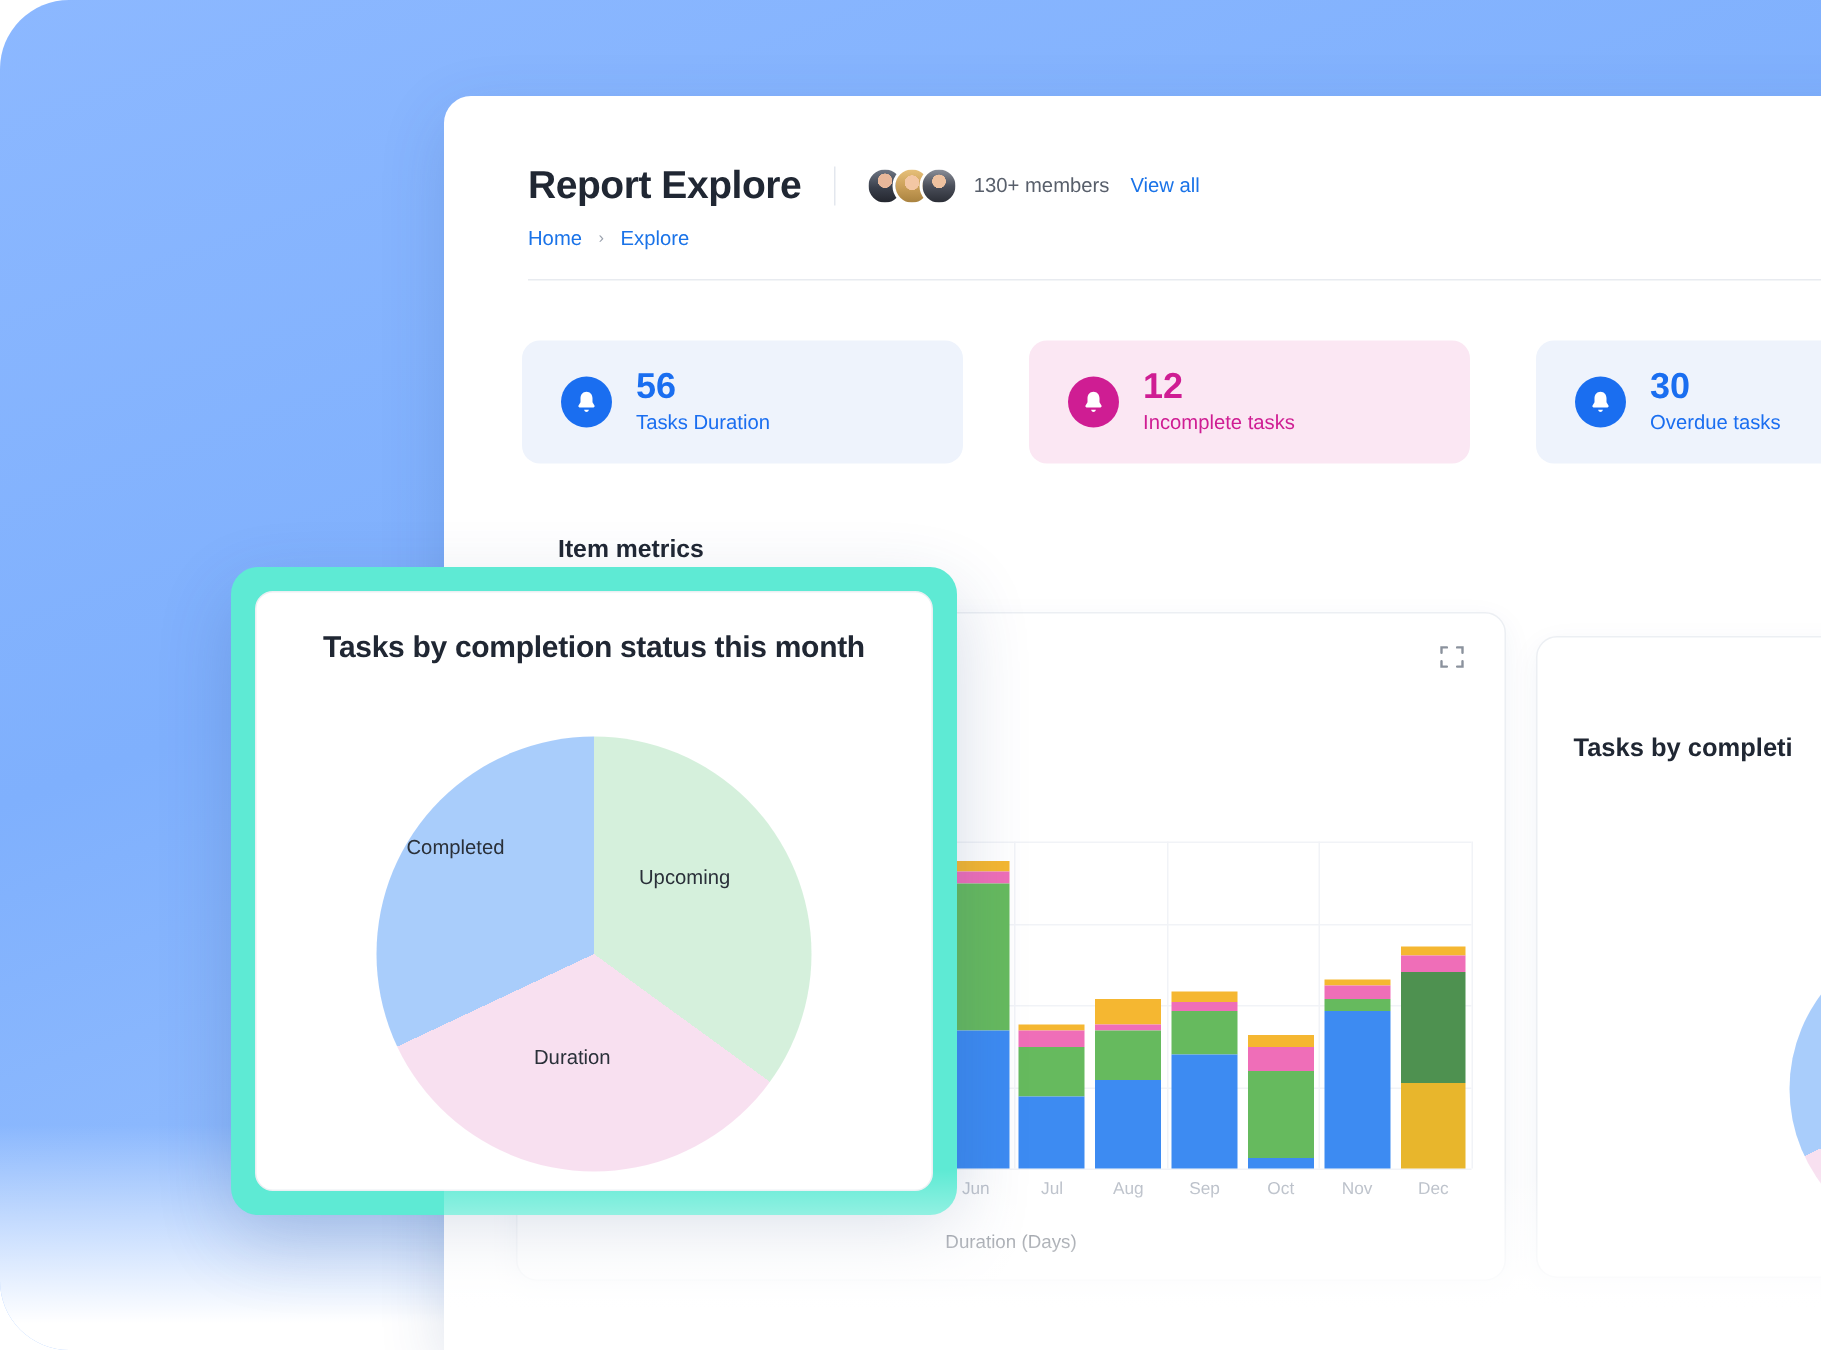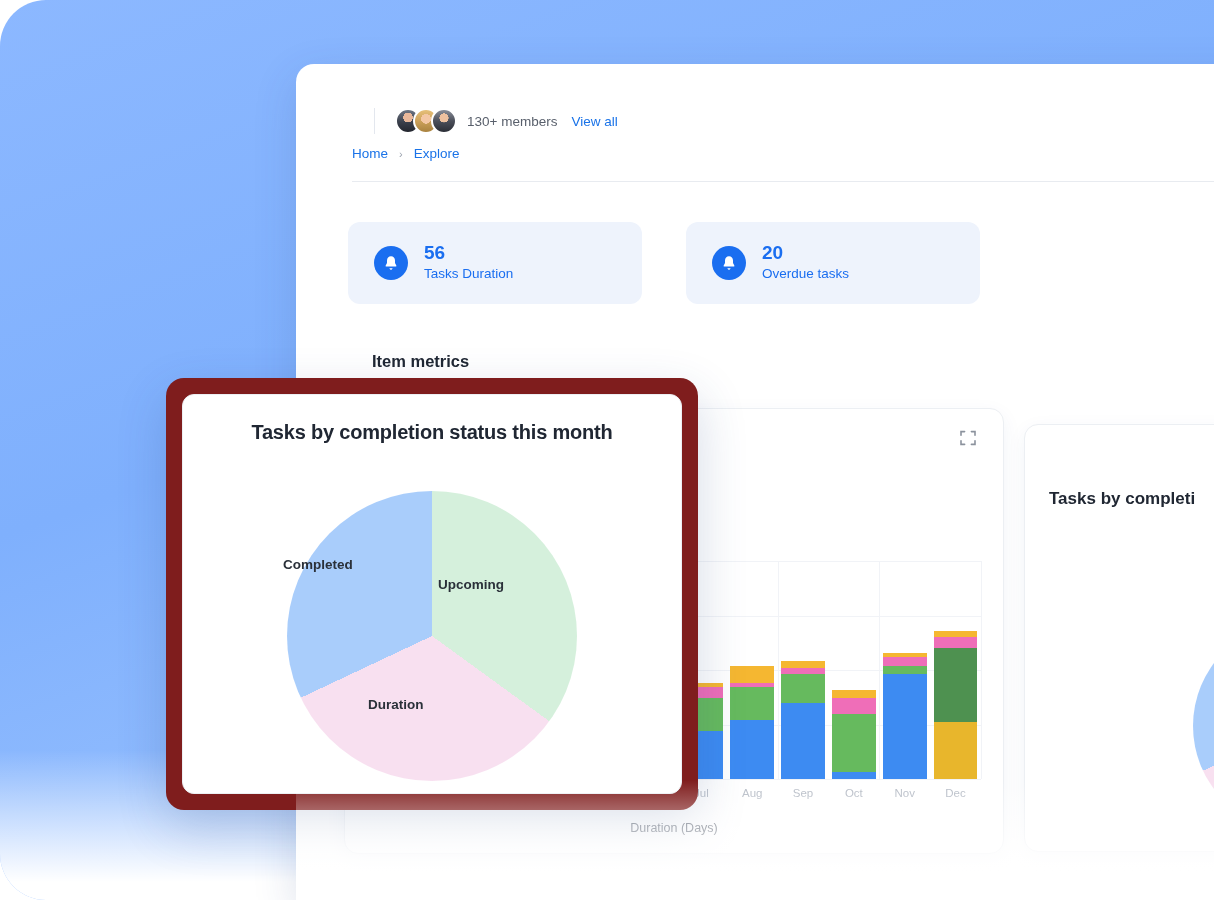--- a/index.html
+++ b/index.html
@@ -81,21 +81,21 @@
     flex: 0 0 auto;
   }
   .stat-blue { background: #eef3fc; }
   .stat-pink { background: #fbe7f3; }
   .bell-wrap {
     width: 34px; height: 34px; border-radius: 50%;
     display: flex; align-items: center; justify-content: center; flex: 0 0 auto;
   }
   .bell-blue { background: #1a6ef0; }
   .bell-pink { background: #cf1d93; }
-  .stat-num { font-size: 19px; font-weight: 700; line-height: 1.15; }
+  .stat-num { font-size: 24px; font-weight: 700; line-height: 1.15; }
   .stat-label { font-size: 13.5px; line-height: 1.5; }
   .txt-blue { color: #1a6ef0; }
   .txt-pink { color: #cf1d93; }
 
   
   .section-title {
     padding: 48px 0 0 76px; font-size: 16.5px; font-weight: 700; color: #202733;
   }
 
   
@@ -155,52 +155,53 @@
     padding: 64px 0 0 24px; font-size: 17px; font-weight: 700; color: #202733;
     white-space: nowrap;
   }
   #right-pie {
     position: absolute; left: 168px; top: 196px; width: 210px; height: 210px;
     border-radius: 50%;
   }
 
   
   #pie-card {
-    position: absolute; left: 166px; top: 378px; width: 532px; height: 432px;
-    background: #7f1d1d; border-radius: 18px;
+    position: absolute; left: 154px; top: 378px; width: 484px; height: 432px;
+    background: #5eead4; border-radius: 18px;
     box-shadow: 0 18px 50px rgba(40,70,130,0.20);
     padding: 16px;
   }
   #pie-inner {
     width: 100%; height: 100%; border: 1px solid #eceff3; border-radius: 12px;
     position: relative; background: #fff;
   }
   .pie-title {
     padding: 26px 0 0 0; text-align: center;
     font-size: 20px; font-weight: 700; color: #202733; letter-spacing: -0.2px;
   }
   #pie {
     position: absolute; left: 50%; top: 96px; transform: translateX(-50%);
     width: 290px; height: 290px; border-radius: 50%;
   }
   .pie-slice-label {
-    position: absolute; font-size: 13.5px; font-weight: 700; color: #2a3039;
+    position: absolute; font-size: 13.5px; font-weight: 400; color: #2a3039;
     white-space: nowrap;
   }
 </style>
 </head>
 <body>
 
 <div id="backdrop"></div>
 <div id="backdrop-fade"></div>
 
 <div id="app-panel">
 
   <div class="header">
     <div class="title-row">
+      <div class="page-title">Report Explore</div>
       <div class="vdivider"></div>
       <div class="avatars">
         <div class="avatar av1"></div>
         <div class="avatar av2"></div>
         <div class="avatar av3"></div>
       </div>
       <div class="members-text">130+ members</div>
       <div class="view-all">View all</div>
     </div>
 
@@ -221,30 +222,42 @@
           <path d="M8 1.2c-2.4 0-4 1.9-4 4.3v2.6L2.7 10.4c-.3.5 0 1.2.6 1.2h9.4c.6 0 .9-.7.6-1.2L12 8.1V5.5c0-2.4-1.6-4.3-4-4.3z"></path>
           <path d="M6.4 13.2c.2.9 1 1.5 1.6 1.5s1.4-.6 1.6-1.5H6.4z"></path>
         </svg>
       </div>
       <div>
         <div class="stat-num txt-blue">56</div>
         <div class="stat-label txt-blue">Tasks Duration</div>
       </div>
     </div>
 
+    <div class="stat-card stat-pink">
+      <div class="bell-wrap bell-pink">
+        <svg width="16" height="17" viewBox="0 0 16 17" fill="#fff" aria-hidden="true">
+          <path d="M8 1.2c-2.4 0-4 1.9-4 4.3v2.6L2.7 10.4c-.3.5 0 1.2.6 1.2h9.4c.6 0 .9-.7.6-1.2L12 8.1V5.5c0-2.4-1.6-4.3-4-4.3z"></path>
+          <path d="M6.4 13.2c.2.9 1 1.5 1.6 1.5s1.4-.6 1.6-1.5H6.4z"></path>
+        </svg>
+      </div>
+      <div>
+        <div class="stat-num txt-pink">12</div>
+        <div class="stat-label txt-pink">Incomplete tasks</div>
+      </div>
+    </div>
 
     <div class="stat-card stat-blue">
       <div class="bell-wrap bell-blue">
         <svg width="16" height="17" viewBox="0 0 16 17" fill="#fff" aria-hidden="true">
           <path d="M8 1.2c-2.4 0-4 1.9-4 4.3v2.6L2.7 10.4c-.3.5 0 1.2.6 1.2h9.4c.6 0 .9-.7.6-1.2L12 8.1V5.5c0-2.4-1.6-4.3-4-4.3z"></path>
           <path d="M6.4 13.2c.2.9 1 1.5 1.6 1.5s1.4-.6 1.6-1.5H6.4z"></path>
         </svg>
       </div>
       <div>
-        <div class="stat-num txt-blue">20</div>
+        <div class="stat-num txt-blue">30</div>
         <div class="stat-label txt-blue">Overdue tasks</div>
       </div>
     </div>
 
   </div>
 
   <div class="section-title">Item metrics</div>
 </div>
 
 <div id="right-card">

